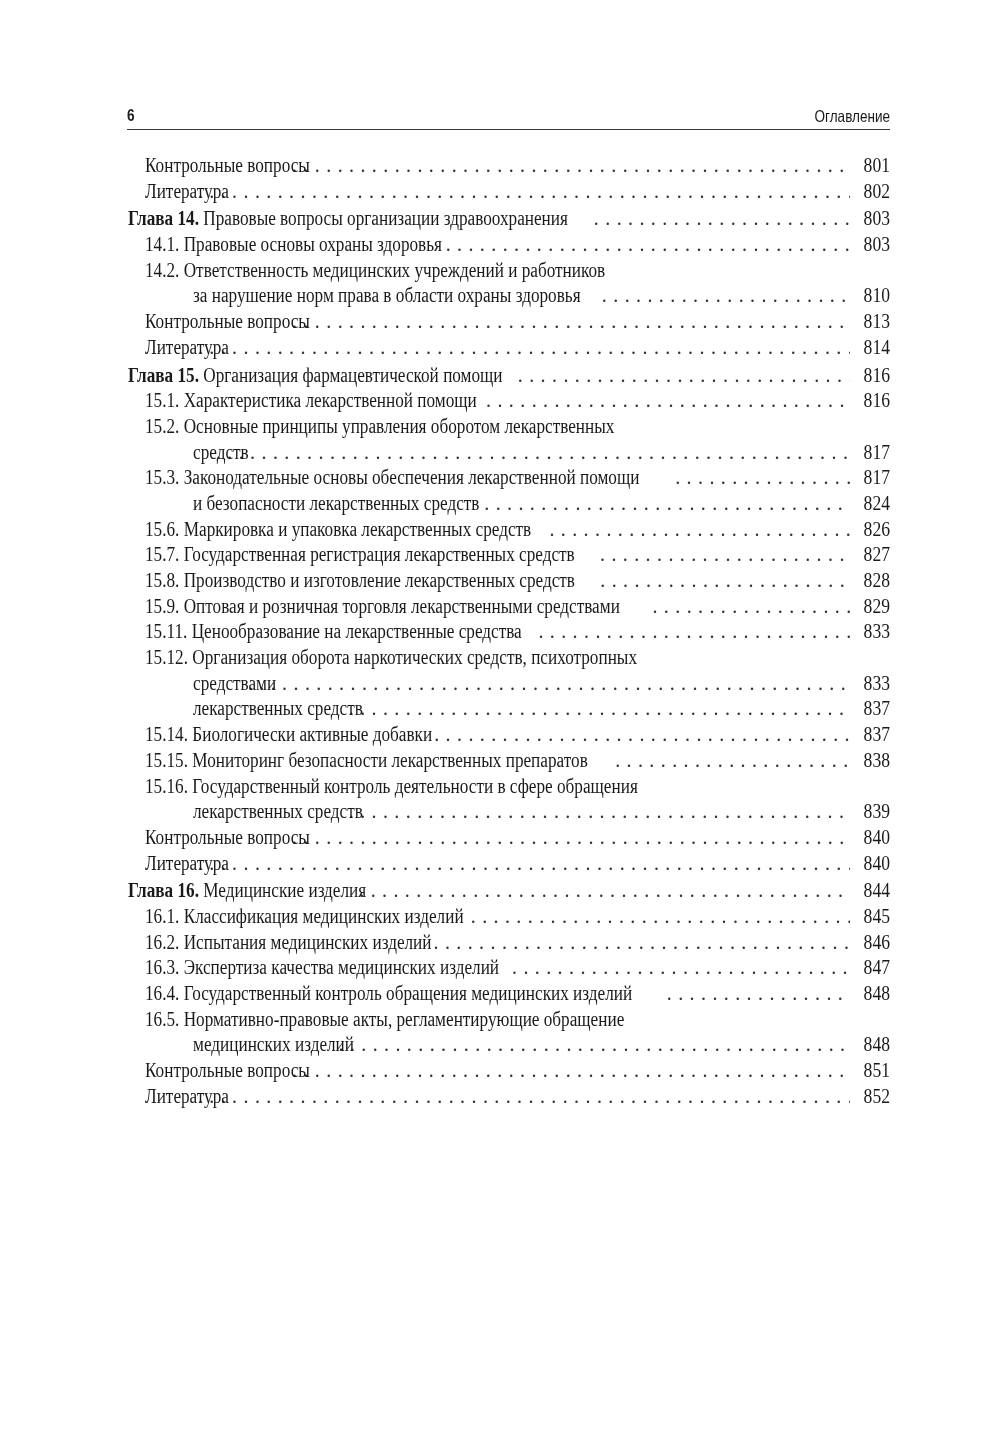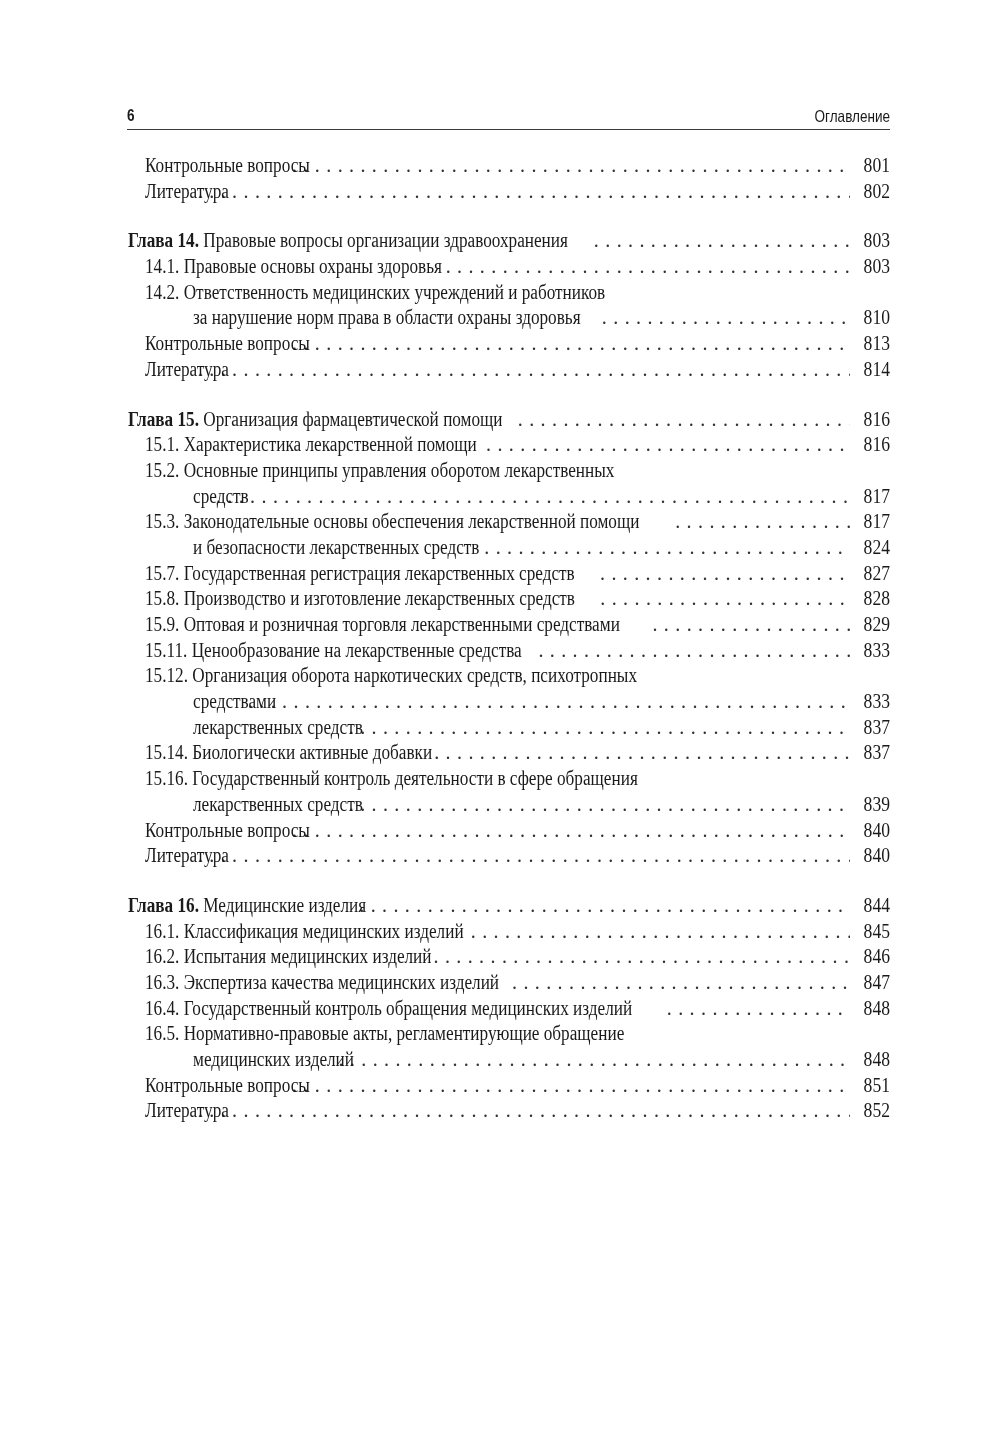--- a/index.html
+++ b/index.html
@@ -9,21 +9,21 @@
     border-bottom: 1.5px solid #3a3a3a;
     font-family: "Liberation Sans", sans-serif;
   }
   .header .pnum { position: absolute; left: 0; top: 3px; font-size: 17px; font-weight: bold; transform: scaleX(0.8); transform-origin: left; }
   .header .rtitle { position: absolute; right: 0; top: 4px; font-size: 16.5px; transform: scaleX(0.82); transform-origin: right; }
   .toc {
     position: absolute; left: 128px; top: 153px; width: 762px;
     font-family: "Liberation Serif", serif; font-size: 20px;
   }
   .entry { position: relative; }
-  .entry.gap { margin-top: 24px; }
+  .entry.gap { margin-top: 2px; }
   .line {
     display: flex; align-items: center; height: 25.7px; line-height: 25.7px;
     white-space: nowrap; overflow: hidden;
   }
   .line .txt { flex: 0 0 auto; transform: scaleX(0.86); transform-origin: left; }
   .line .lead {
     flex: 1 1 auto; overflow: hidden; white-space: nowrap; margin: 0 6px 0 0;
     letter-spacing: 4.2px; color: #333;
   }
   .line .lead::before { content: ". . . . . . . . . . . . . . . . . . . . . . . . . . . . . . . . . . . . . . . . . . . . . . . . . . . . . . . . . . . . . . . . . . . . . . . . . . . . . . . . . . . . . . . . . . . . . . . . . . . . . ."; letter-spacing: 0; word-spacing: 1.4px; }
@@ -158,20 +158,29 @@
         <div class="line">
           <span class="txt"><span>и безопасности лекарственных средств</span></span>
           <span class="lead"></span>
           <span class="pg">824</span>
         </div>
       </div>
     </div>
     <div class="entry lvl-item">
       <div class="">
         <div class="line">
+          <span class="txt"><span>15.6. Маркировка и упаковка лекарственных средств</span></span>
+          <span class="lead"></span>
+          <span class="pg">826</span>
+        </div>
+      </div>
+    </div>
+    <div class="entry lvl-item">
+      <div class="">
+        <div class="line">
           <span class="txt"><span>15.7. Государственная регистрация лекарственных средств</span></span>
           <span class="lead"></span>
           <span class="pg">827</span>
         </div>
       </div>
     </div>
     <div class="entry lvl-item">
       <div class="">
         <div class="line">
           <span class="txt"><span>15.8. Производство и изготовление лекарственных средств</span></span>
@@ -220,20 +229,29 @@
           <span class="pg">837</span>
         </div>
       </div>
     </div>
     <div class="entry lvl-item">
       <div class="">
         <div class="line">
           <span class="txt"><span>15.14. Биологически активные добавки</span></span>
           <span class="lead"></span>
           <span class="pg">837</span>
+        </div>
+      </div>
+    </div>
+    <div class="entry lvl-item">
+      <div class="">
+        <div class="line">
+          <span class="txt"><span>15.15. Мониторинг безопасности лекарственных препаратов</span></span>
+          <span class="lead"></span>
+          <span class="pg">838</span>
         </div>
       </div>
     </div>
     <div class="entry lvl-item">
       <div class="">
         <div class="line">
           <span class="txt"><span>15.16. Государственный контроль деятельности в сфере обращения</span></span>
         </div>
       </div>
       <div class="cont">

